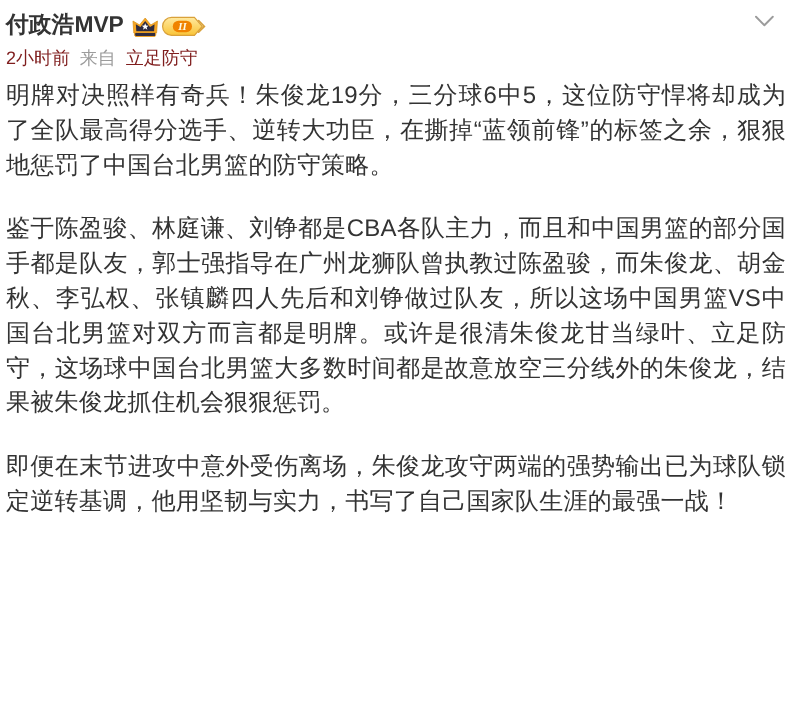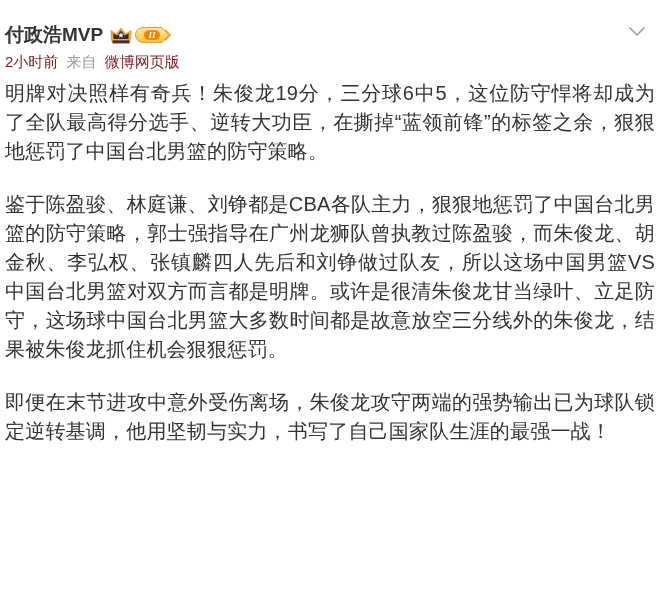--- a/index.html
+++ b/index.html
@@ -6,21 +6,21 @@
   body {
     width: 660px;
     height: 604px;
     overflow: hidden;
     background: #ffffff;
     font-family: "Liberation Sans", "DejaVu Sans", sans-serif;
   }
   .page { width: 660px; height: 604px; overflow: hidden; position: relative; }
 
   
-  .post-header { padding: 23px 8px 0 5px; }
+  .post-header { padding: 10px 8px 0 5px; }
   .user-line { display: flex; align-items: center; height: 24px; }
   .username {
     font-size: 19px;
     font-weight: 700;
     color: #333333;
     line-height: 24px;
     cursor: pointer;
     white-space: nowrap;
   }
   .crown { margin-left: 7px; display: inline-flex; align-items: center; }
@@ -86,23 +86,23 @@
       <span class="chevron">
         <svg width="18" height="12" viewBox="0 0 18 12" xmlns="http://www.w3.org/2000/svg">
           <path d="M2,2 L9,9 L16,2" fill="none" stroke="#9c9c9c" stroke-width="1.6" stroke-linecap="round" stroke-linejoin="round"></path>
         </svg>
       </span>
     </div>
 
     <div class="meta">
       <span class="link">2小时前</span><span class="sep"></span>
       <span>来自</span><span class="sep"></span>
-      <span class="link">微博网页版</span>
+      <span class="link">立足防守</span>
     </div>
   </header>
 
   <article class="post-body">
     <p>明牌对决照样有奇兵！朱俊龙19分，三分球6中5，这位防守悍将却成为了全队最高得分选手、逆转大功臣，在撕掉“蓝领前锋”的标签之余，狠狠地惩罚了中国台北男篮的防守策略。</p>
-    <p>鉴于陈盈骏、林庭谦、刘铮都是CBA各队主力，狠狠地惩罚了中国台北男篮的防守策略，郭士强指导在广州龙狮队曾执教过陈盈骏，而朱俊龙、胡金秋、李弘权、张镇麟四人先后和刘铮做过队友，所以这场中国男篮VS中国台北男篮对双方而言都是明牌。或许是很清朱俊龙甘当绿叶、立足防守，这场球中国台北男篮大多数时间都是故意放空三分线外的朱俊龙，结果被朱俊龙抓住机会狠狠惩罚。</p>
+    <p>鉴于陈盈骏、林庭谦、刘铮都是CBA各队主力，而且和中国男篮的部分国手都是队友，郭士强指导在广州龙狮队曾执教过陈盈骏，而朱俊龙、胡金秋、李弘权、张镇麟四人先后和刘铮做过队友，所以这场中国男篮VS中国台北男篮对双方而言都是明牌。或许是很清朱俊龙甘当绿叶、立足防守，这场球中国台北男篮大多数时间都是故意放空三分线外的朱俊龙，结果被朱俊龙抓住机会狠狠惩罚。</p>
     <p><span>即便在末节进攻中意外受伤离场，朱俊龙攻守两端的强势输出已为球队锁定逆转基调，他用坚韧与实力，书写了自己国家队生涯的最强一战！</span></p>
   </article>
 
 </div>
 
 </body></html>

